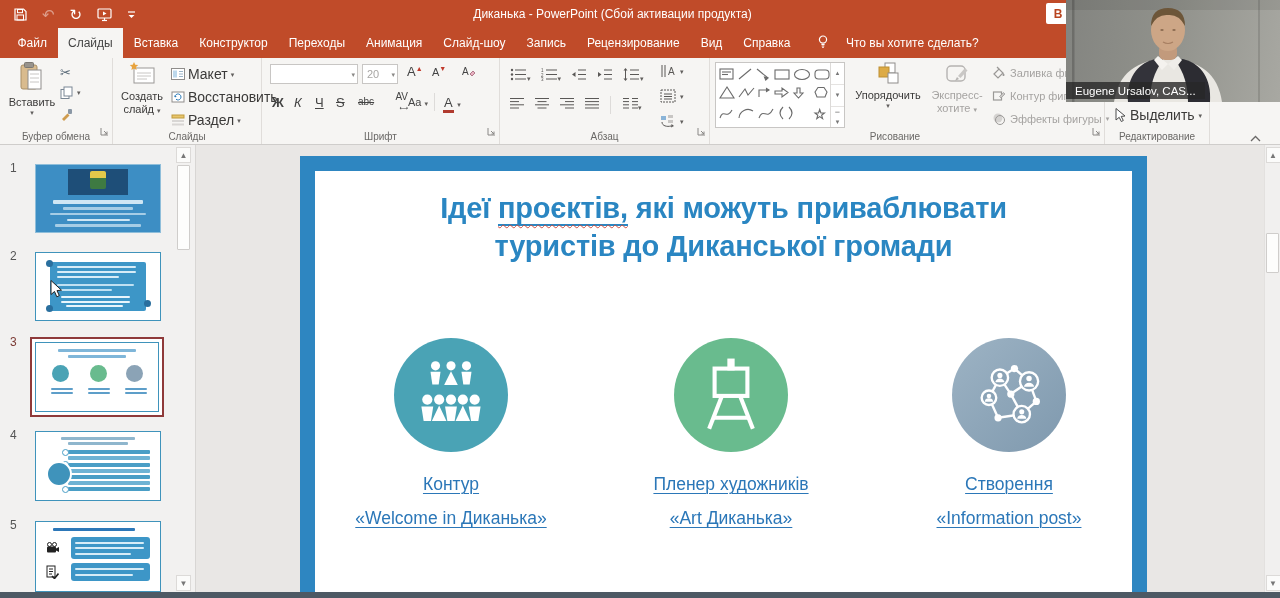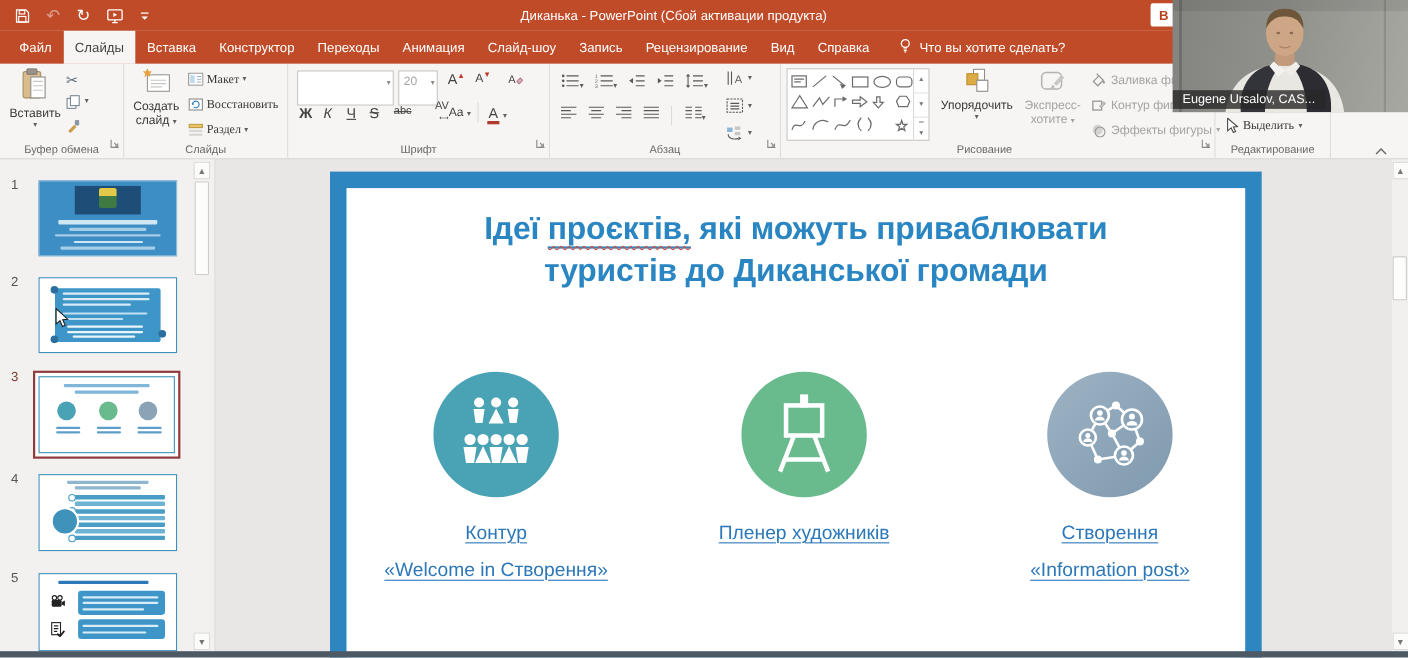--- a/index.html
+++ b/index.html
@@ -9,33 +9,33 @@
   .qat{position:absolute;left:14px;top:0;height:28px;display:flex;align-items:center;gap:15px;}
   .qicon{display:flex;align-items:center;justify-content:center;color:#fff;font-size:15px;line-height:1;}
   .qicon.dis{opacity:.45;}
   .title-text{position:absolute;left:0;width:1225px;top:0;height:28px;display:flex;align-items:center;justify-content:center;color:#fff;font-size:12px;}
   .signin{position:absolute;left:1046px;top:3px;width:24px;height:21px;background:#fff;border-radius:2px;color:#b8441f;font-weight:bold;font-size:12px;display:flex;align-items:center;justify-content:center;}
   
   #tabs{position:absolute;left:0;top:28px;width:1280px;height:30px;background:#c04b29;display:flex;align-items:stretch;}
   .tab{color:#fff;font-size:12px;line-height:30px;padding:0 10.5px;white-space:nowrap;}
   .tab.first{margin-left:7px;}
   .tab.active{background:#f6f5f3;color:#444;}
-  .tellme{display:flex;align-items:center;gap:7px;color:#fff;font-size:12px;margin-left:16px;white-space:nowrap;}
+  .tellme{display:flex;align-items:center;gap:17px;color:#fff;font-size:12px;margin-left:16px;white-space:nowrap;}
   
   #ribbon{position:absolute;left:0;top:58px;width:1280px;height:87px;background:#f6f5f3;border-bottom:1px solid #cfcdcb;box-sizing:border-box;}
   .g{position:absolute;top:0;height:86px;border-right:1px solid #e0ddda;box-sizing:border-box;}
   .glabel{position:absolute;bottom:2px;left:0;right:0;text-align:center;font-size:10px;color:#6a6866;}
   .launcher{position:absolute;right:3px;bottom:4px;}
-  .rtxt{font-size:11px;color:#3b3a39;font-family:Liberation Serif, serif;}
+  .rtxt{font-size:14px;color:#3b3a39;}
   .dtxt{font-size:11px;color:#a5a3a1;}
   .chev{font-size:7px;color:#605e5c;line-height:1;}
   .bigbtn{position:absolute;text-align:center;}
   .bigbtn .bl{font-size:11px;color:#3b3a39;line-height:13px;}
   .srow{position:absolute;display:flex;align-items:center;gap:4px;white-space:nowrap;}
-  .combo{position:absolute;background:#fff;border:1px solid #c8c6c4;box-sizing:border-box;height:32px;}
+  .combo{position:absolute;background:#fff;border:1px solid #c8c6c4;box-sizing:border-box;height:20px;}
   .combo .arr{position:absolute;right:2px;top:6px;font-size:7px;color:#8a8886;}
   .fglyph{font-size:13px;color:#444;line-height:1;}
   
   #thumbs{position:absolute;left:0;top:145px;width:196px;height:447px;background:#f2f1f0;border-right:1px solid #d8d6d4;box-sizing:border-box;}
   .num{position:absolute;left:10px;font-size:12px;color:#555;}
   .thumb{position:absolute;left:35px;width:126px;background:#fff;}
   .tline{position:absolute;border-radius:1px;}
   #editor{position:absolute;left:196px;top:145px;width:1068px;height:447px;background:#e9e7e5;}
   .scrollv{position:absolute;width:16px;background:#f1f0ef;}
   .scrollbtn{position:absolute;left:0px;width:15px;height:16px;background:#fbfbfa;border:1px solid #dcdad8;box-sizing:border-box;color:#777;font-size:8px;display:flex;align-items:center;justify-content:center;}
@@ -592,36 +592,37 @@
                   <path d="M0,6.5 l8,17 h-16 z"></path>
                 </g>
               <g transform="translate(76,50)">
                   <circle cx="0" cy="0" r="5.6"></circle>
                   <path d="M-6.5,7.5 h13 l-2.5,16 h-8 z"></path>
                 </g>
             </g>
           </svg>
         </div>
         <div class="sline1"><span class="slink">Контур</span></div>
-        <div class="sline2"><span class="slink">«Welcome in Створення»</span></div>
+        <div class="sline2"><span class="slink">«Welcome in Диканька»</span></div>
       </div>
 
       <div class="sitem" style="left:276px;">
         <div class="scircle" style="background:#69bb8e;">
           <svg width="92" height="82" viewBox="0 0 100 90">
             <g stroke="#fff" fill="none" stroke-width="4.5">
               <rect x="46" y="5" width="8" height="13" fill="#fff" stroke="none"></rect>
               <rect x="32" y="16" width="36" height="30"></rect>
               <line x1="40" y1="46" x2="26" y2="82"></line>
               <line x1="60" y1="46" x2="74" y2="82"></line>
               <line x1="30" y1="70" x2="70" y2="70"></line>
             </g>
           </svg>
         </div>
         <div class="sline1"><span class="slink">Пленер художників</span></div>
+        <div class="sline2"><span class="slink">«Art Диканька»</span></div>
       </div>
 
       <div class="sitem" style="left:554px;">
         <div class="scircle" style="background:linear-gradient(135deg,#9db3c4,#7f99ae);">
           <svg width="92" height="82" viewBox="0 0 100 90">
             <g stroke="#fff" stroke-width="2.6" fill="none">
               <line x1="40" y1="26" x2="56" y2="16"></line>
                 <line x1="56" y1="16" x2="72" y2="30"></line>
               <line x1="40" y1="26" x2="28" y2="48"></line>
                 <line x1="72" y1="30" x2="80" y2="52"></line>

